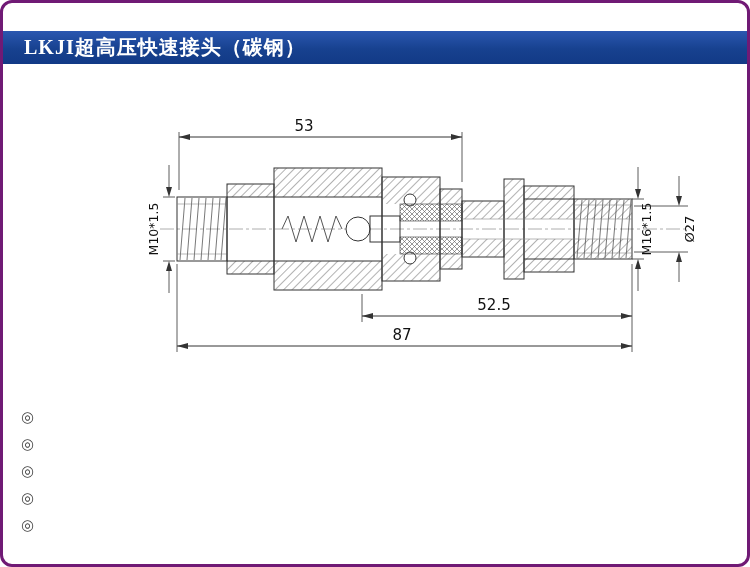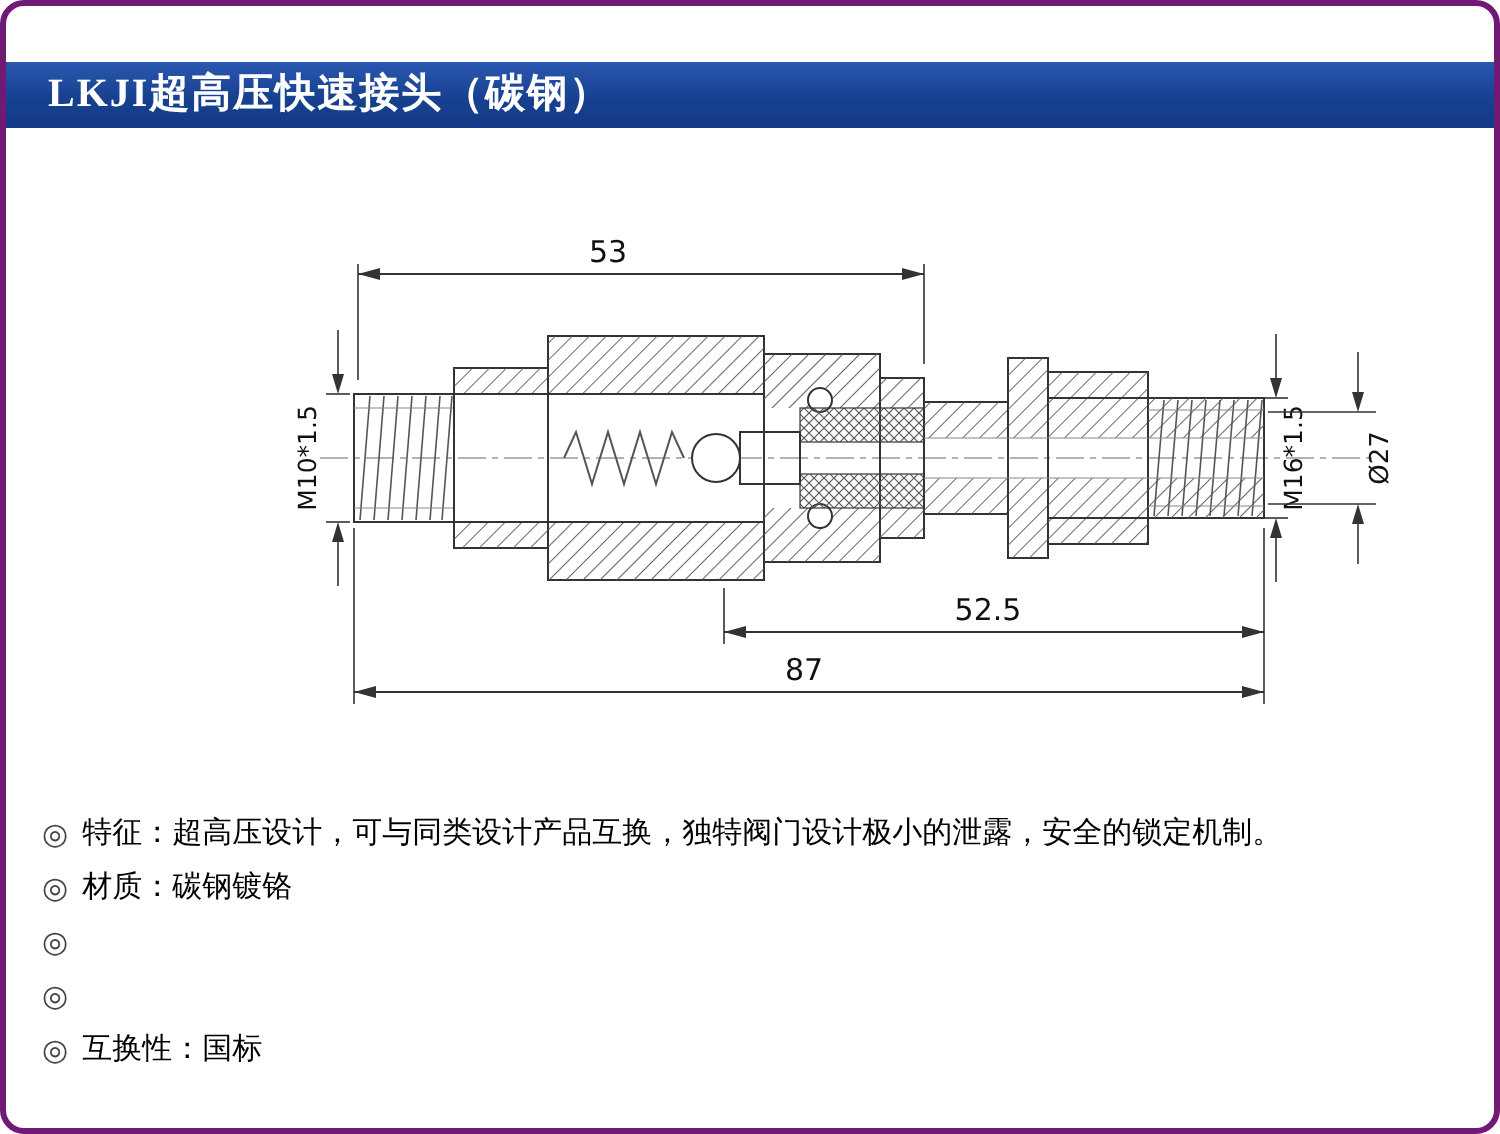--- a/index.html
+++ b/index.html
@@ -214,31 +214,28 @@
         <line x1="637" y1="198" x2="637" y2="218"></line>
         <polygon points="637,188 634,198 640,198" stroke="none"></polygon>
         <text transform="translate(652,165) rotate(-90)" text-anchor="middle" style="font-size:13px" stroke="none">Ø27</text>
       </g>
     </svg>
   </div>
 
   <ul class="specs">
     <li>
       <span class="bullet">◎</span>
-      <span>特征：超高压设计，可与同类设计产品互换，独特阀门设计极小的泄露，安全的锁定机制。</span>
-    </li>
-    <li>
-      <span class="bullet">◎</span>
-      <span>材质：碳钢镀铬</span>
-    </li>
-    <li>
-      <span class="bullet">◎</span>
-    </li>
-    <li>
-      <span class="bullet">◎</span>
-    </li>
-    <li>
-      <span class="bullet">◎</span>
-      <span>互换性：国标</span>
+    </li>
+    <li>
+      <span class="bullet">◎</span>
+    </li>
+    <li>
+      <span class="bullet">◎</span>
+    </li>
+    <li>
+      <span class="bullet">◎</span>
+    </li>
+    <li>
+      <span class="bullet">◎</span>
     </li>
   </ul>
 
 </div>
 
 </body></html>

